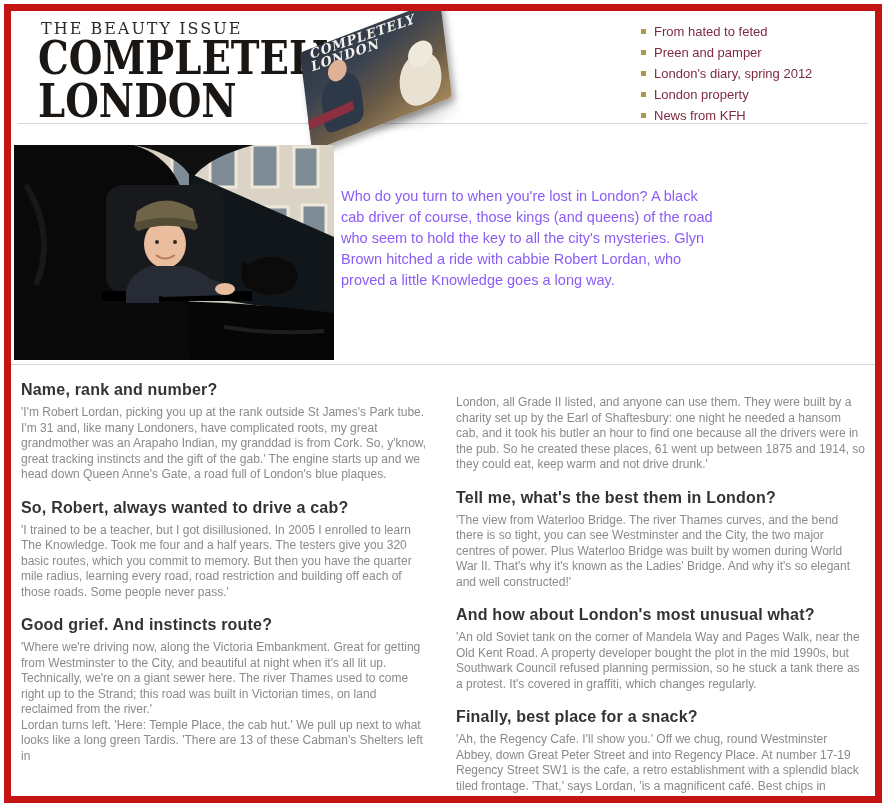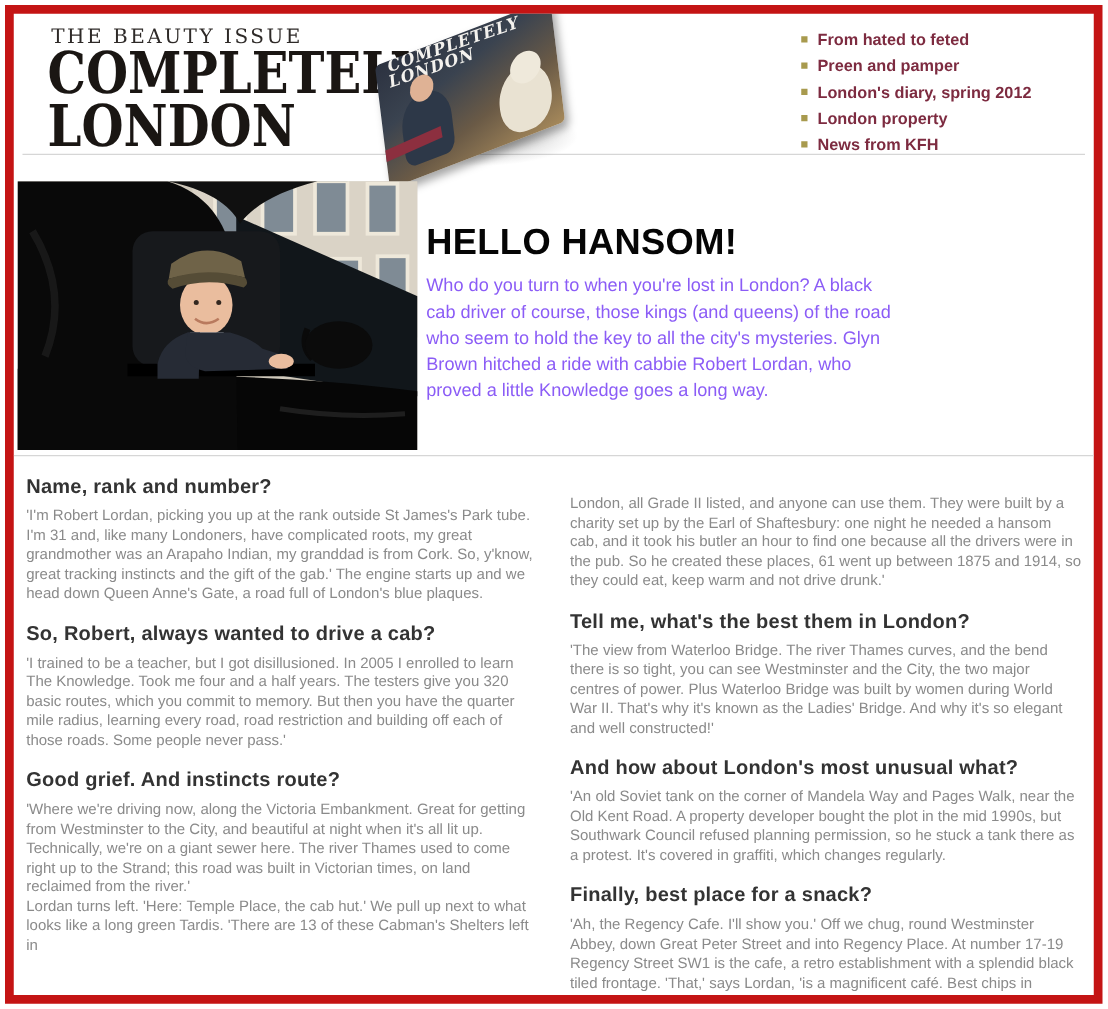--- a/index.html
+++ b/index.html
@@ -34,21 +34,21 @@
   .groomer{position:absolute;left:16px;bottom:10px;width:42px;height:52px;
         border-radius:45% 45% 20% 20%;background:#2d3848;}
   .groomer-head{position:absolute;left:26px;bottom:56px;width:20px;height:20px;
         border-radius:50%;background:#dfb295;}
   .cover-strip{position:absolute;left:-4px;bottom:22px;width:52px;height:9px;
         background:#8c2f3f;transform:rotate(-3deg);}
 
   
   .nav{position:absolute;left:630px;top:14px;list-style:none;margin:0;padding:0;}
   .nav li{display:flex;align-items:flex-start;margin-bottom:7px;
-          font-size:13px;line-height:14px;font-weight:bold;}
+          font-size:13px;line-height:14px;}
   .bullet{width:5px;height:5px;background:var(--bullet_olive,#a89a4e);
           margin:4px 8px 0 0;flex:none;}
   .nav a{color:var(--link_maroon,#7d2b40);text-decoration:none;cursor:pointer;}
 
   .rule{border-top:1px solid #d6d6d6;margin:0 7px;}
 
   
   .hero{position:relative;height:240px;}
   .photo{position:absolute;left:3px;top:21px;width:320px;height:215px;display:block;}
   .hero-text{position:absolute;left:330px;top:54px;width:380px;}
@@ -151,21 +151,20 @@
       </g>
 
       <path d="M232,118 q-6,14 4,24" stroke="#0a0a0a" stroke-width="5" fill="none"></path>
       <ellipse cx="257" cy="131" rx="27" ry="19" fill="#0b0b0b"></ellipse>
 
       <path d="M12,40 Q42,90 22,140" stroke="#232323" stroke-width="6" fill="none" opacity=".6"></path>
       <path d="M210,182 Q260,190 310,186" stroke="#2a2a2a" stroke-width="4" fill="none" opacity=".7"></path>
     </svg>
 
     <div class="hero-text">
-      <h2>HELLO HANSOM!</h2>
       <p>Who do you turn to when you're lost in London? A black cab driver of course, those kings (and queens) of the road who seem to hold the key to all the city's mysteries. Glyn Brown hitched a ride with cabbie Robert Lordan, who proved a little Knowledge goes a long way.</p>
     </div>
   </div>
 
   <div class="rule" style="margin:0"></div>
 
   <div class="article">
     <div class="col">
       <h3>Name, rank and number?</h3>
       <p>'I'm Robert Lordan, picking you up at the rank outside St James's Park tube. I'm 31 and, like many Londoners, have complicated roots, my great grandmother was an Arapaho Indian, my granddad is from Cork. So, y'know, great tracking instincts and the gift of the gab.' The engine starts up and we head down Queen Anne's Gate, a road full of London's blue plaques.</p>

